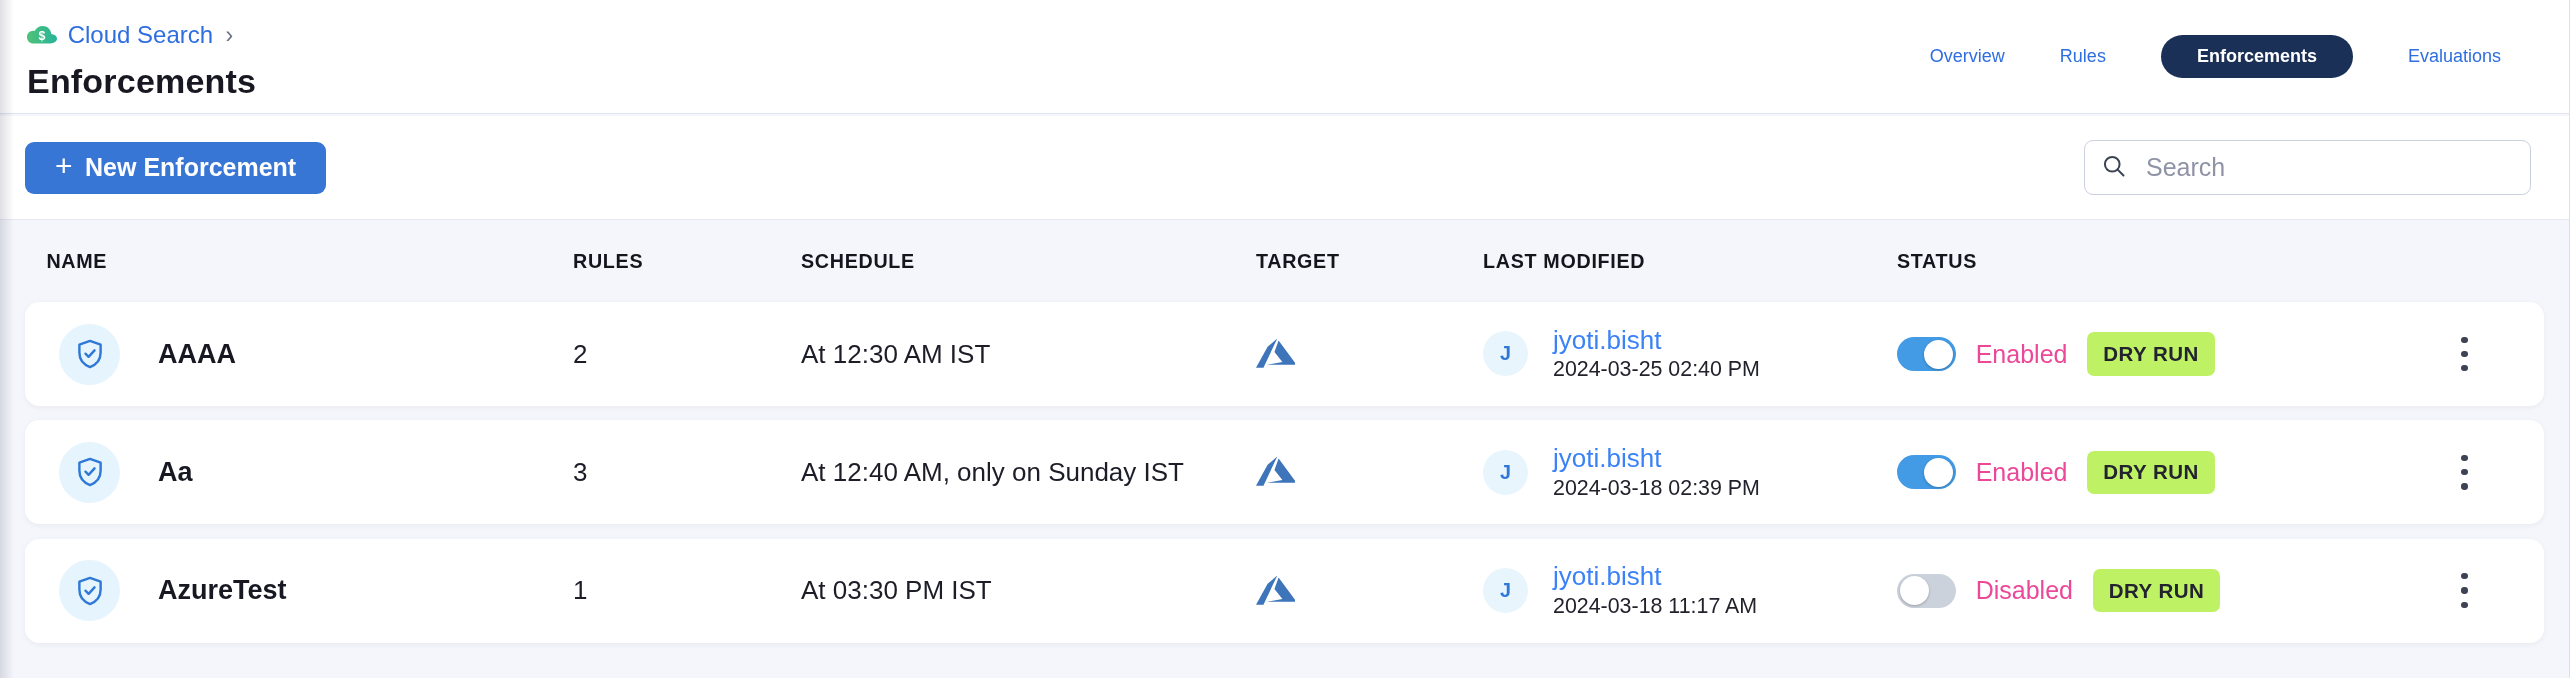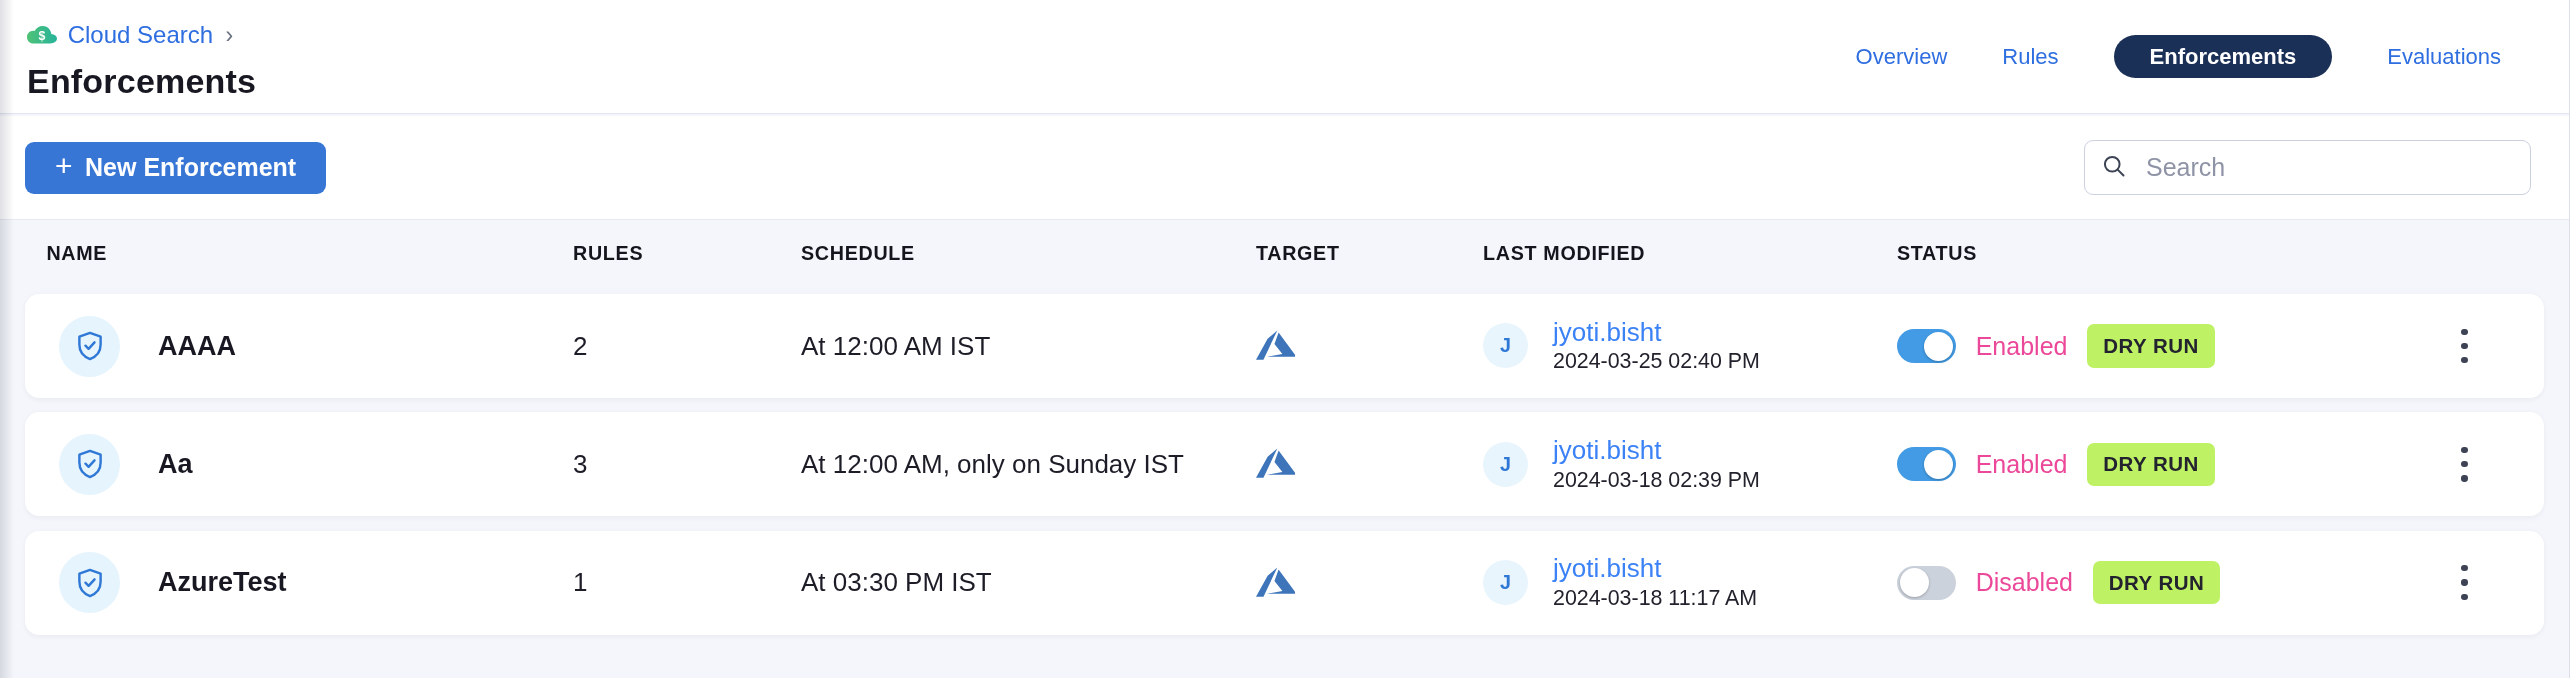--- a/index.html
+++ b/index.html
@@ -16,40 +16,40 @@
   .topbar { position:absolute; left:0; top:0; width:2576px; height:114px; background:#ffffff;
     border-bottom:1.8px solid #e2e4ef; display:flex; justify-content:space-between; align-items:center; }
   .tb-left { padding-left:27px; padding-top:5.4px; }
   .breadcrumb { display:flex; align-items:center; gap:10.7px; height:36px; }
   .crumb-icon { width:30px; height:23px; display:inline-block; }
   .crumb-link { font-size:24px; color:#2e6ee0; cursor:pointer; }
   .crumb-sep { font-size:23px; color:#6b7280; margin-left:1.8px; }
   .page-title { font-size:34px; font-weight:700; color:#181822; margin-top:9px; letter-spacing:0.2px; }
 
   .tabs { display:flex; align-items:center; gap:55px; margin-right:75px; }
-  .tab { font-size:22px; color:#2e6ee0; cursor:pointer; white-space:nowrap; }
+  .tab { font-size:18px; color:#2e6ee0; cursor:pointer; white-space:nowrap; }
   .tab.active { background:#1b3057; color:#ffffff; border-radius:23px; height:43px;
     display:flex; align-items:center; padding:0 36px; font-weight:600; }
 
   
   .toolbar { position:absolute; left:0; top:116px; width:2576px; height:104px; background:#ffffff;
     border-bottom:1.8px solid #e6e8f2; display:flex; align-items:center; justify-content:space-between; }
   .btn-primary { margin-left:25px; height:52px; background:#3876d6; color:#ffffff; border:none;
     border-radius:9px; font-family:"Liberation Sans",sans-serif; font-size:25px; font-weight:700;
     display:flex; align-items:center; gap:12.5px; padding:0 30px; cursor:pointer; }
   .btn-plus { font-size:30px; font-weight:400; line-height:1; margin-top:-2.7px; }
   .search-wrap { margin-right:45px; width:447px; height:55px; border:1.8px solid #ccd1df; border-radius:9px;
     background:#ffffff; display:flex; align-items:center; padding:0 16px; gap:18px; }
   .search-wrap svg { flex:0 0 auto; }
   .search-input { border:none; outline:none; flex:1; font-family:"Liberation Sans",sans-serif;
     font-size:25px; color:#333a4e; background:transparent; }
   .search-input::placeholder { color:#8e93a6; }
 
   
-  .content { position:absolute; left:25px; top:212px; width:2519px; }
+  .content { position:absolute; left:25px; top:220px; width:2519px; }
   .grid { display:grid; grid-template-columns:548px 228px 455px 227px 389px 512px 161px; align-items:center; }
   .thead { height:82px; }
   .th { font-size:19.7px; font-weight:700; color:#15151e; letter-spacing:0.7px; text-transform:uppercase; }
   .th.first { padding-left:21.4px; }
   .th.status { padding-left:25px; }
 
   .rows { display:flex; flex-direction:column; gap:14.3px; }
   .row-card { background:#ffffff; border-radius:14.3px; height:104px;
     box-shadow:0 1.8px 5.4px rgba(40,41,61,0.05); cursor:pointer; }
   .cell-name { display:flex; align-items:center; padding-left:34px; gap:38px; }
@@ -143,21 +143,21 @@
     <div class="cell-name">
       <span class="shield-circle">
         <svg width="34" height="34" viewBox="0 0 24 24" fill="none" stroke="#2f78d6" stroke-width="1.7" stroke-linecap="round" stroke-linejoin="round">
           <path d="M12 2.8 L19.5 5.4 V11 C19.5 16 16.4 19.6 12 21.2 C7.6 19.6 4.5 16 4.5 11 V5.4 Z"></path>
           <path d="M8.8 11.8 L11 14 L15.2 9.4"></path>
         </svg>
       </span>
       <span class="name-text">AAAA</span>
     </div>
     <div class="cell-plain">2</div>
-    <div class="cell-plain">At 12:00 AM IST</div>
+    <div class="cell-plain">At 12:30 AM IST</div>
     <div class="cell-target">
       <span>
         <svg width="39" height="32" viewBox="0 0 59.242 47.271" fill="#3e75ba">
           <path d="M32.368 0 17.645 12.765 0 44.444h11.322L32.368 0zm1.957 2.987-6.283 17.697 12.046 15.138-23.372 4.015h44.526L34.325 2.987z"></path>
         </svg>
       </span>
     </div>
     <div class="cell-modified">
       <span class="avatar">J</span>
       <span>
@@ -185,21 +185,21 @@
     <div class="cell-name">
       <span class="shield-circle">
         <svg width="34" height="34" viewBox="0 0 24 24" fill="none" stroke="#2f78d6" stroke-width="1.7" stroke-linecap="round" stroke-linejoin="round">
           <path d="M12 2.8 L19.5 5.4 V11 C19.5 16 16.4 19.6 12 21.2 C7.6 19.6 4.5 16 4.5 11 V5.4 Z"></path>
           <path d="M8.8 11.8 L11 14 L15.2 9.4"></path>
         </svg>
       </span>
       <span class="name-text">Aa</span>
     </div>
     <div class="cell-plain">3</div>
-    <div class="cell-plain">At 12:00 AM, only on Sunday IST</div>
+    <div class="cell-plain">At 12:40 AM, only on Sunday IST</div>
     <div class="cell-target">
       <span>
         <svg width="39" height="32" viewBox="0 0 59.242 47.271" fill="#3e75ba">
           <path d="M32.368 0 17.645 12.765 0 44.444h11.322L32.368 0zm1.957 2.987-6.283 17.697 12.046 15.138-23.372 4.015h44.526L34.325 2.987z"></path>
         </svg>
       </span>
     </div>
     <div class="cell-modified">
       <span class="avatar">J</span>
       <span>

